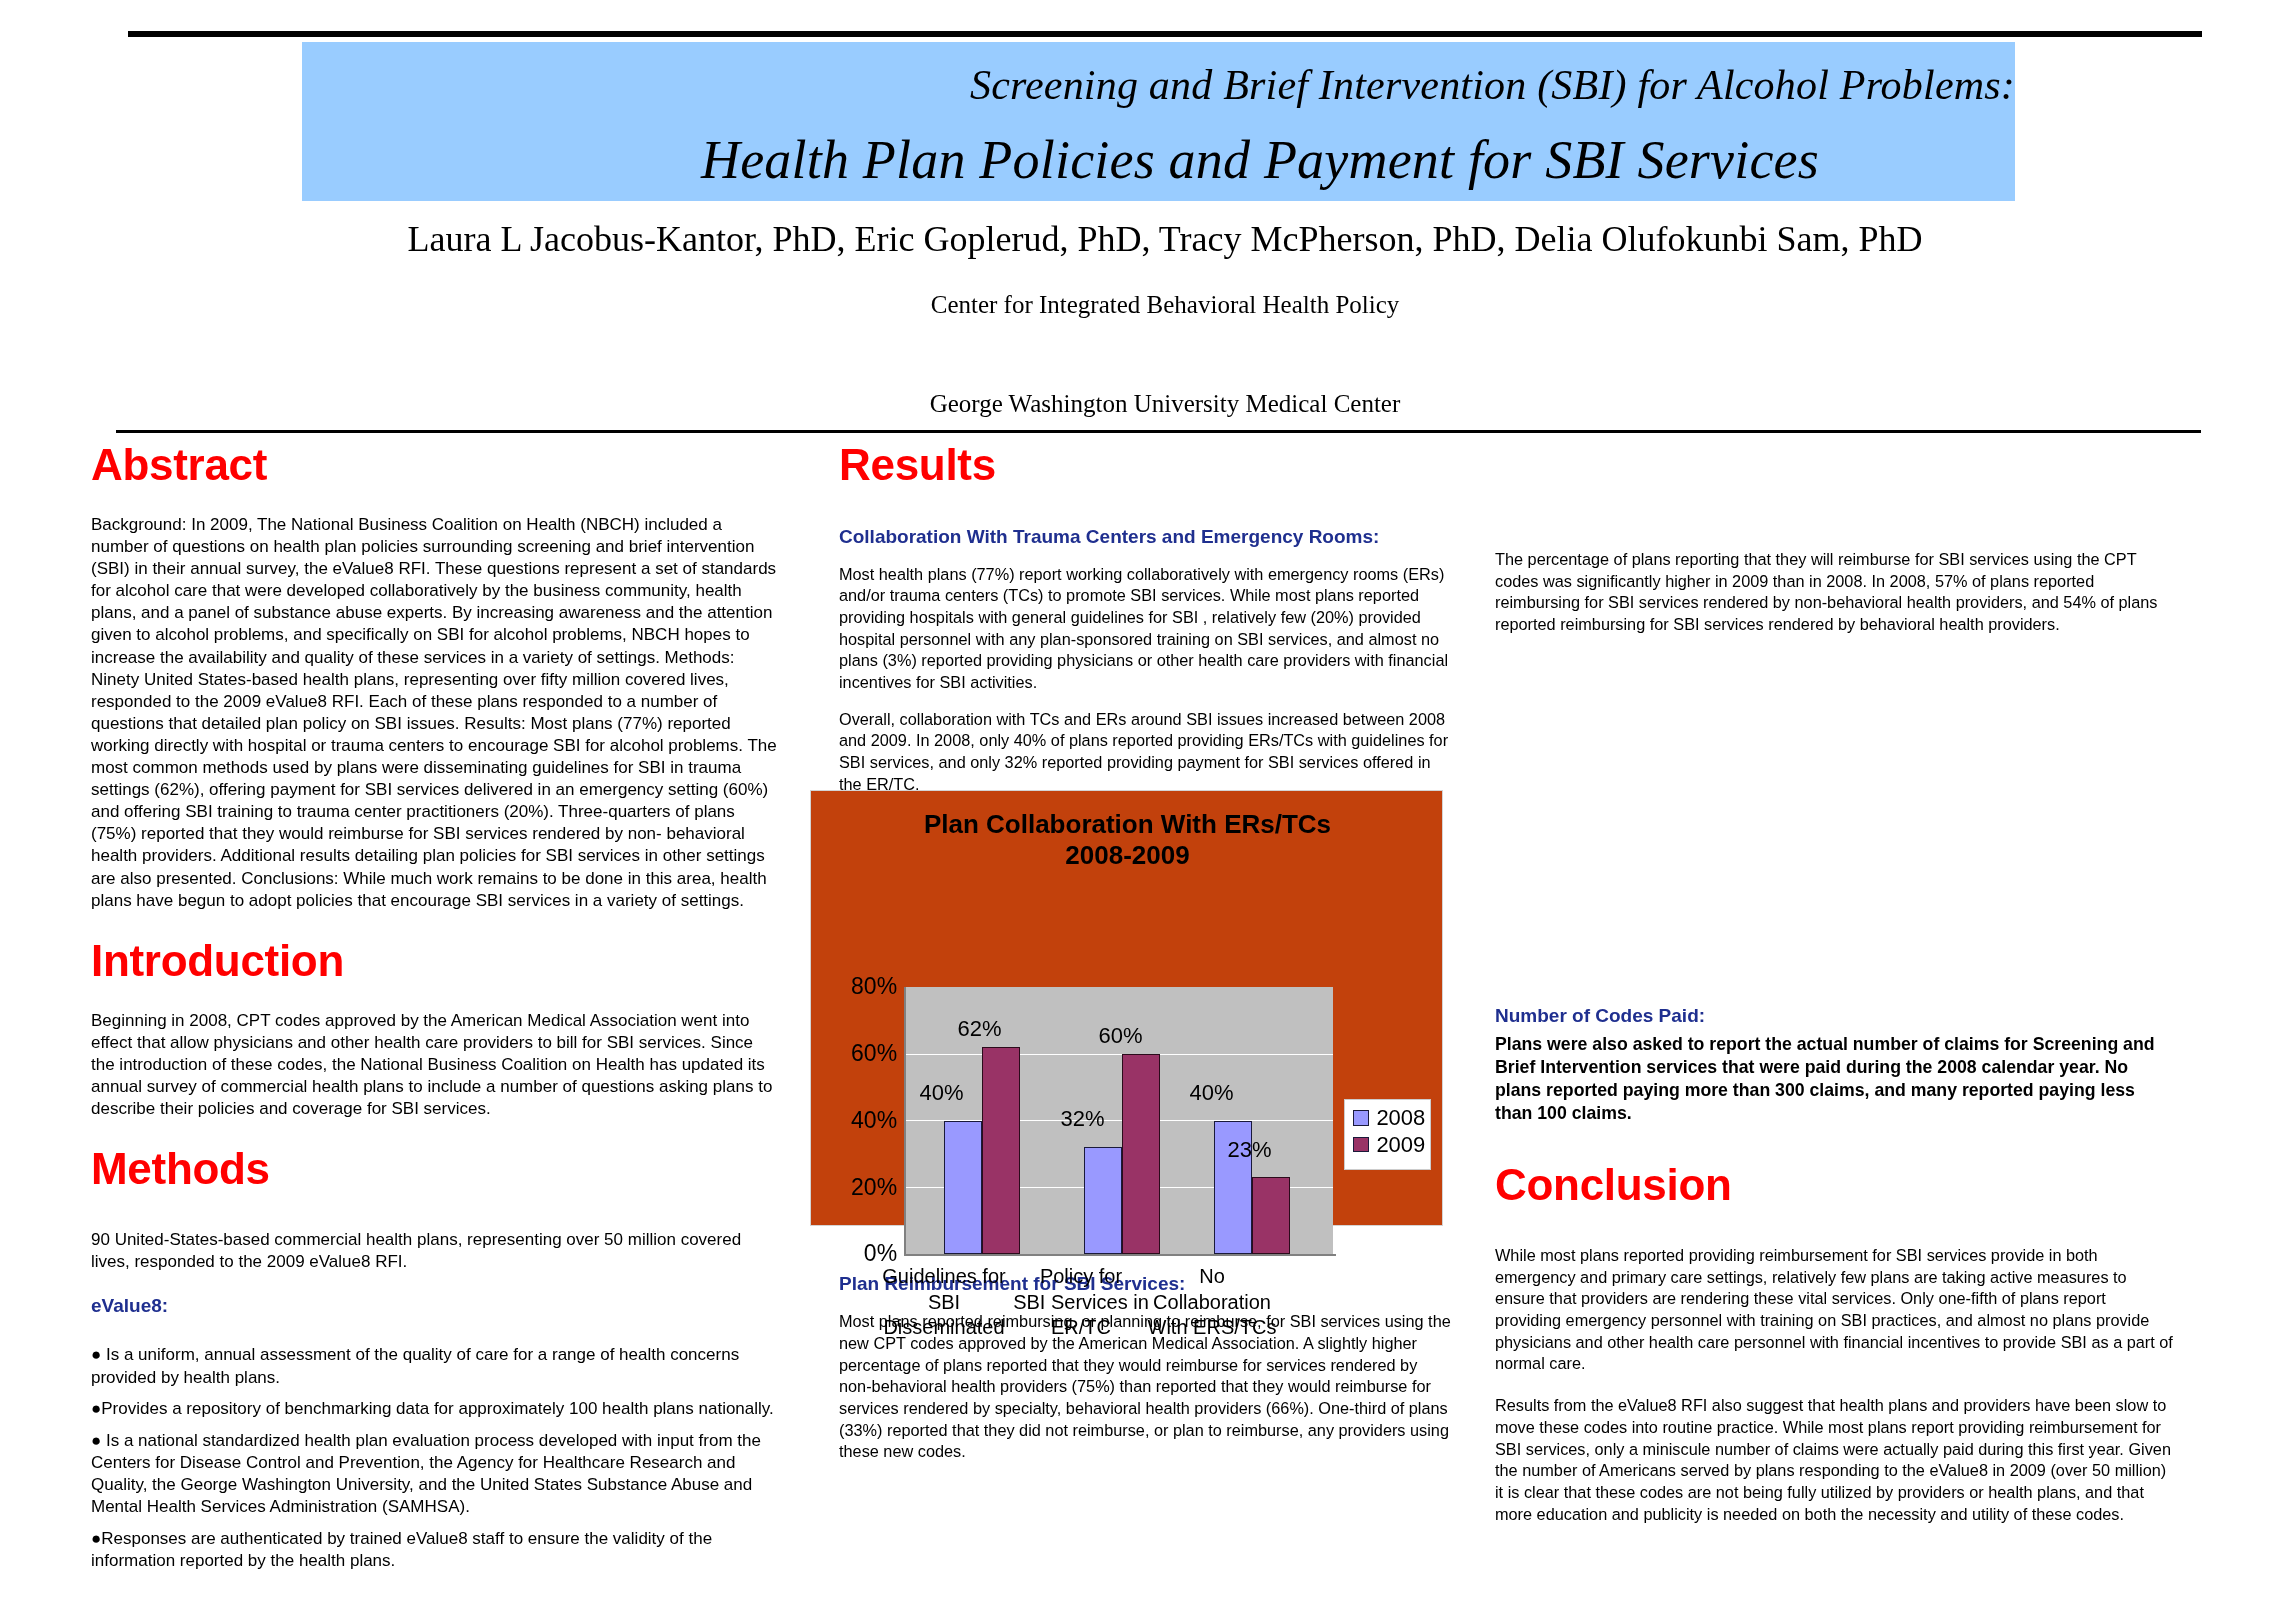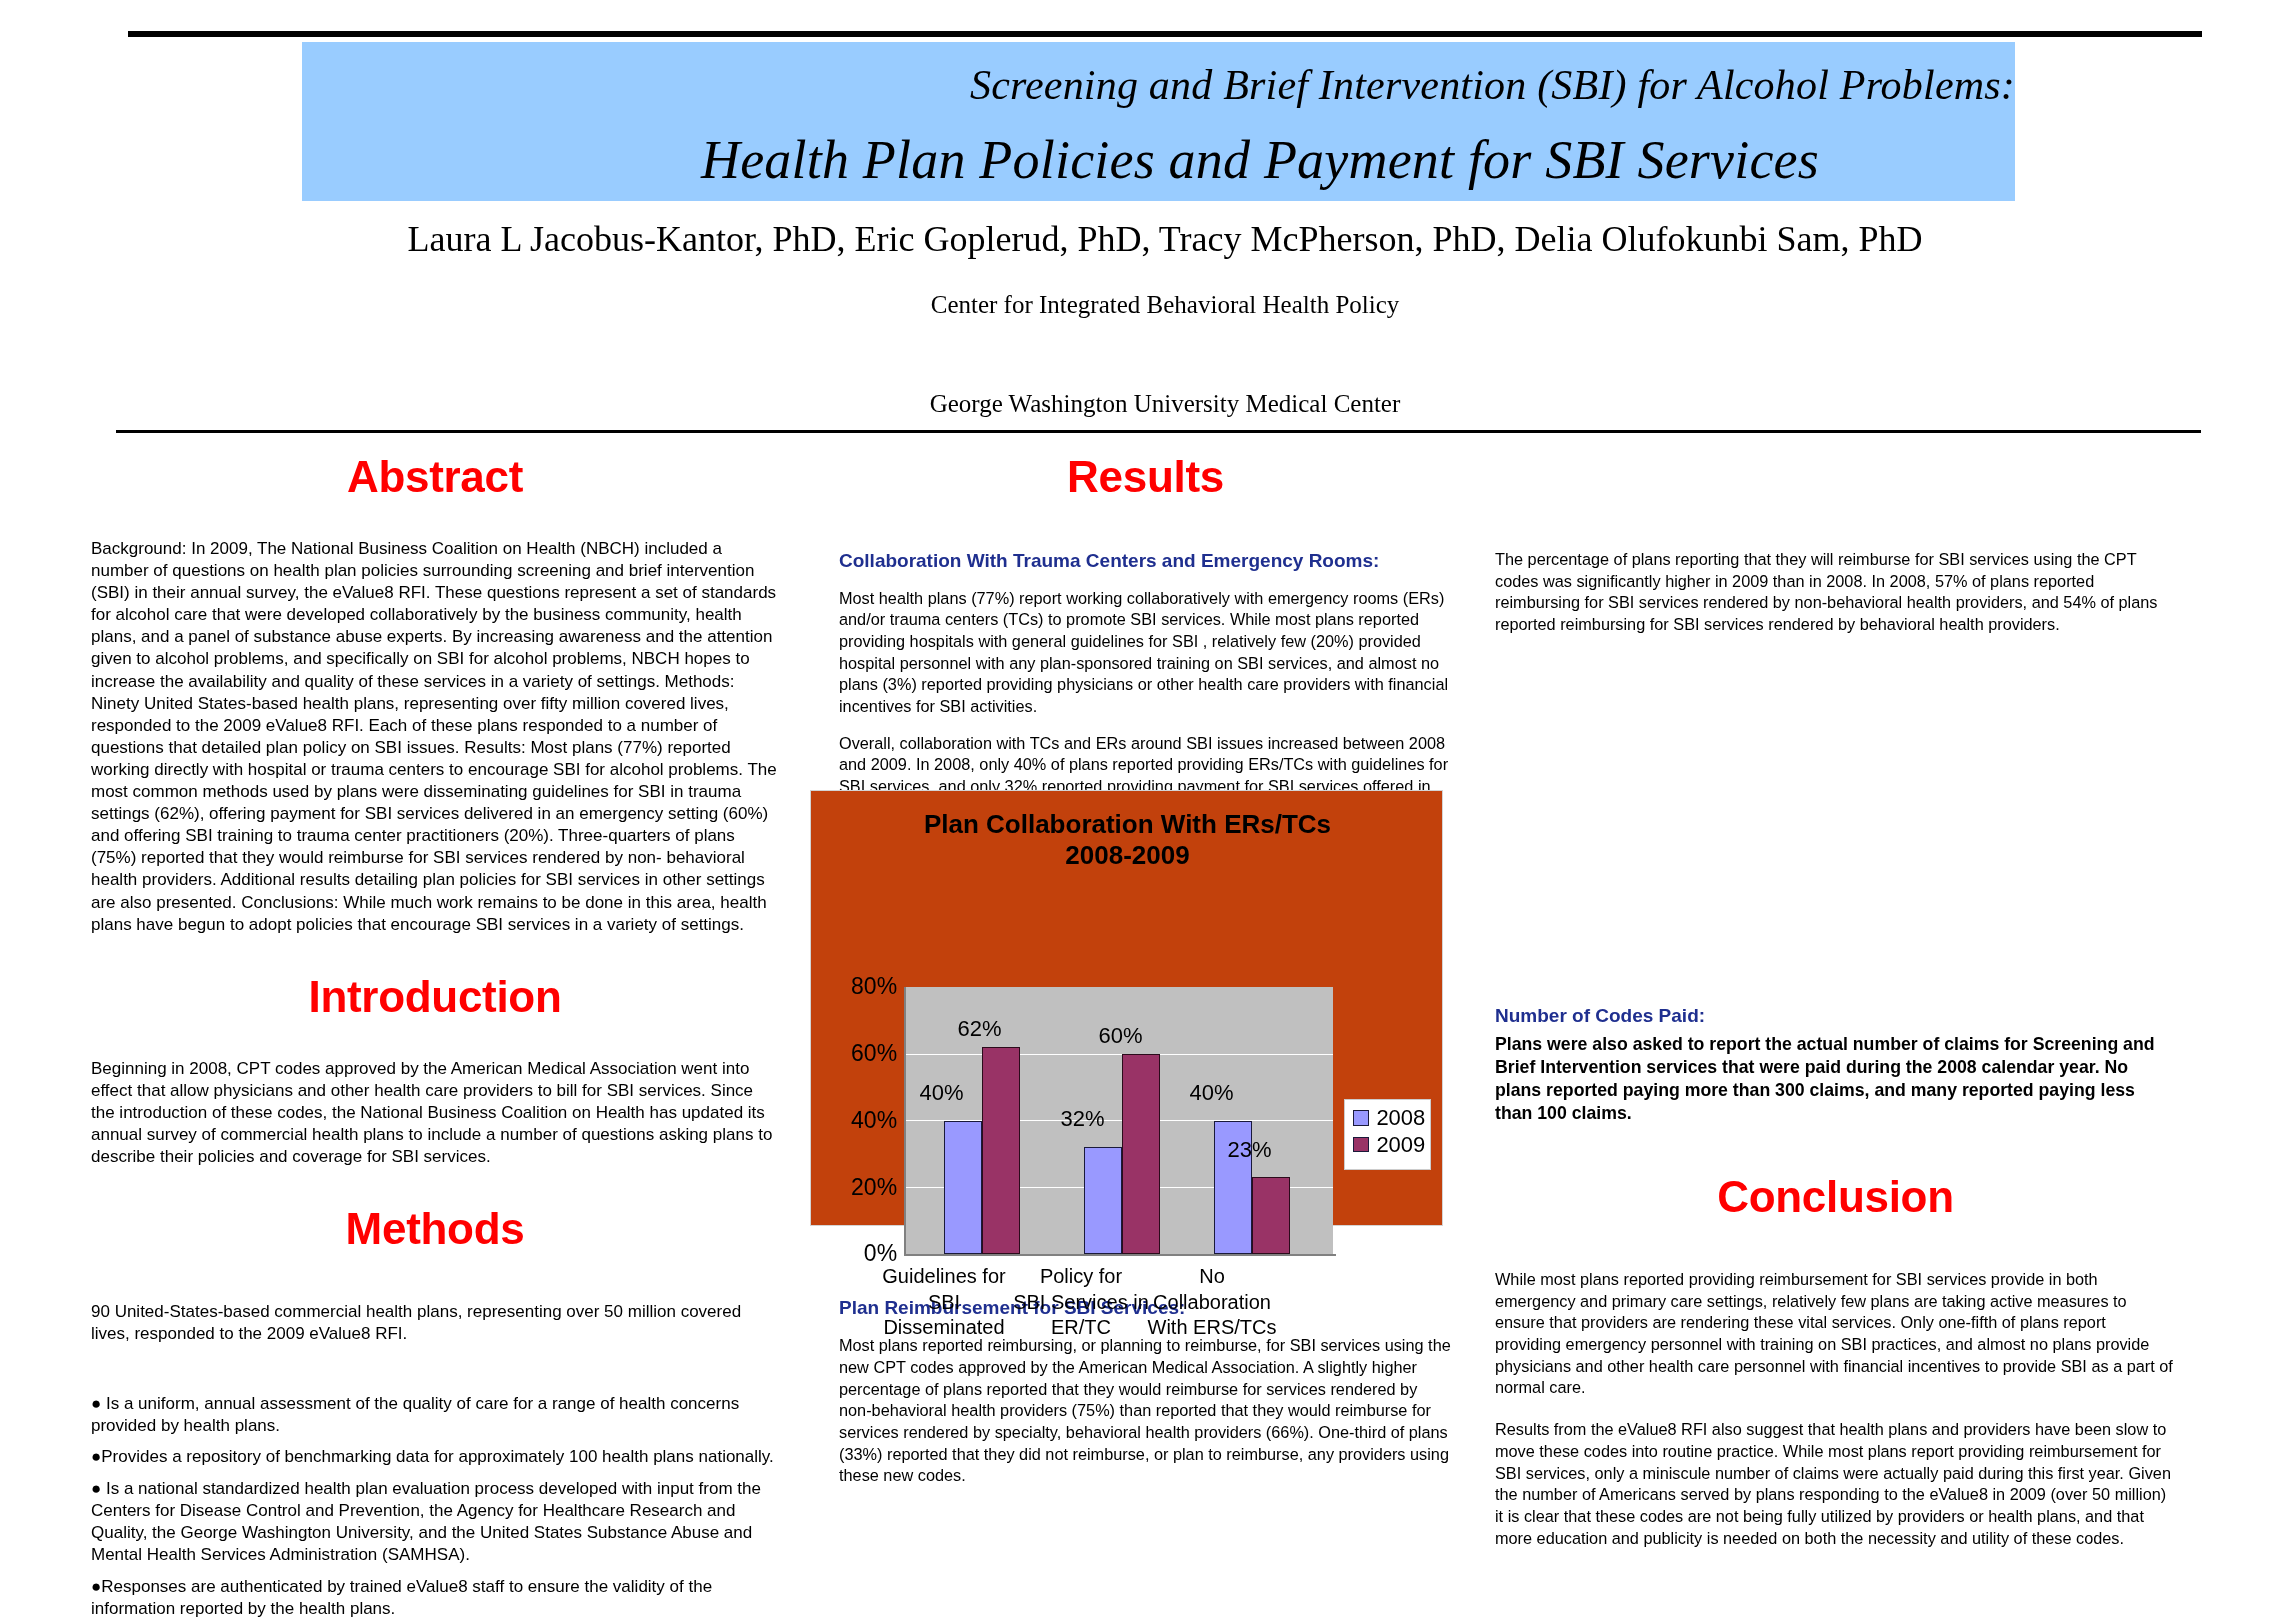--- a/index.html
+++ b/index.html
@@ -82,28 +82,27 @@
   #affil-2 { top: 340px; }
   #affil-3 { top: 390px; }
 
   
   .column { position: absolute; top: 443px; }
   #col-left   { left: 91px;  width: 688px; }
   #col-middle { left: 839px; width: 613px;  }
   #col-right  { left: 1495px; width: 681px; }
 
   h2.section-head {
-    margin: 12px;
+    margin: 0;
     font-family: "Liberation Sans", sans-serif;
     font-weight: bold;
     font-size: 44px;
     color: #ff0000;
     letter-spacing: -0.3px;
     line-height: 1.0;
-    text-align: center;
   }
   h3.sub-head {
     margin: 0;
     font-family: "Liberation Sans", sans-serif;
     font-weight: bold;
     font-size: 19px;
     color: #1f2f8f;
     line-height: 1.25;
   }
   p.body-text {
@@ -280,20 +279,21 @@
   <div class="sp-40"></div>
   <h2 class="section-head">Introduction</h2>
   <div class="sp-40"></div>
   <p class="body-text">Beginning in 2008, CPT codes approved by the American Medical Association went into effect that allow physicians and other health care providers to bill for SBI services. Since the introduction of these codes, the National Business Coalition on Health has updated its annual survey of commercial health plans to include a number of questions asking plans to describe their policies and coverage for SBI services.</p>
 
   <div class="sp-40"></div>
   <h2 class="section-head">Methods</h2>
   <div class="sp-56"></div>
   <p class="body-text">90 United-States-based commercial health plans, representing over 50 million covered lives, responded to the 2009 eValue8 RFI.</p>
   <div class="sp-30"></div>
+  <h3 class="sub-head">eValue8:</h3>
   <div class="sp-40"></div>
   <ul class="bullets">
     <li>● Is a uniform, annual assessment of the quality of care for a range of health concerns provided by health plans.</li>
     <li>●Provides a repository of benchmarking data for approximately 100 health plans nationally.</li>
     <li>● Is a national standardized health plan evaluation process developed with input from the Centers for Disease Control and Prevention, the Agency for Healthcare Research and Quality, the George Washington University, and  the United States Substance Abuse and Mental Health Services Administration (SAMHSA).</li>
     <li>●Responses are authenticated by trained eValue8 staff to ensure the validity of the information reported by the health plans.</li>
   </ul>
 </div>
 
 <div class="column" id="col-middle">

